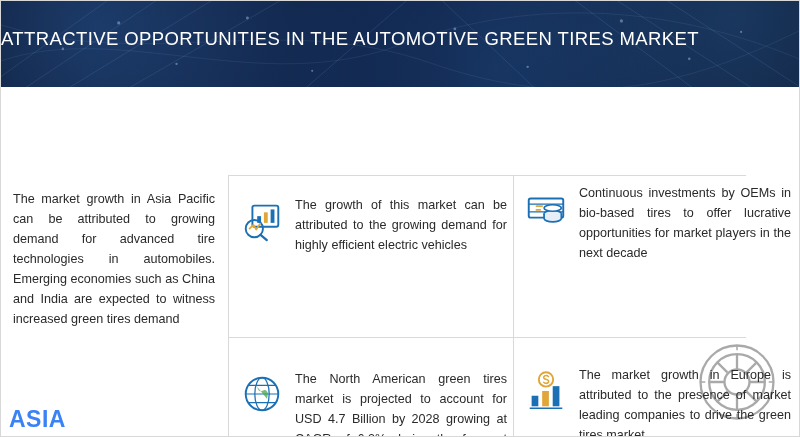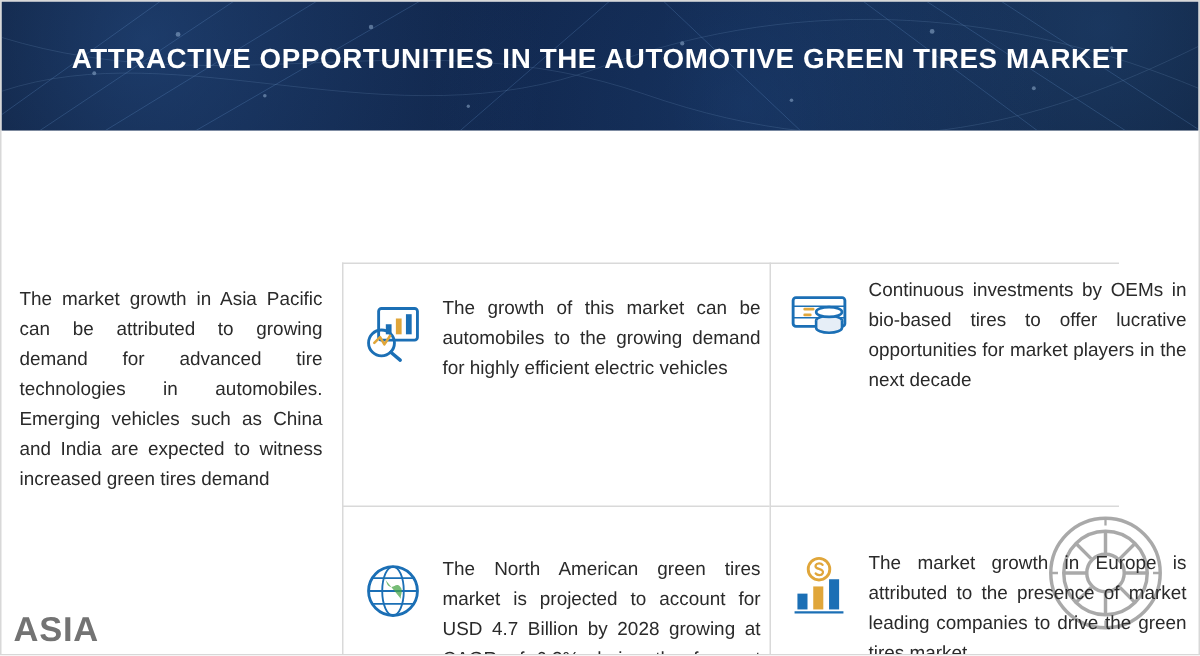--- a/index.html
+++ b/index.html
@@ -35,24 +35,23 @@
   .header .lines {
     position: absolute;
     inset: 0;
     opacity: 0.55;
   }
   .header-title {
     position: absolute;
     left: 0;
     right: 0;
     top: 27px;
-    text-align: center;
     color: #ffffff;
     font-size: 18.5px;
-    font-weight: bold;
+    font-weight: normal;
     letter-spacing: 0.4px;
     text-transform: uppercase;
     z-index: 3;
     white-space: nowrap;
   }
 
   
   .body {
     position: relative;
     height: 349px;
@@ -93,21 +92,21 @@
     color: #2a2a2a;
     text-align: justify;
     text-justify: inter-word;
   }
   .asia-label {
     position: absolute;
     left: 8px;
     bottom: 4px;
     font-size: 23px;
     font-weight: bold;
-    color: #737373;
+    color: #3b82f6;
     line-height: 25px;
     letter-spacing: 0.5px;
   }
   .tire-icon {
     position: absolute;
     right: 14px;
     bottom: 6px;
     width: 96px;
     height: 96px;
     opacity: 0.85;
@@ -180,21 +179,21 @@
 
   <div class="body">
 
     <div class="vline v1"></div>
     <div class="vline v2"></div>
     <div class="hline top-mid"></div>
     <div class="hline mid-center"></div>
     <div class="hline mid-right"></div>
 
     <div class="left-panel">
-      <div class="left-text">The market growth in Asia Pacific can be attributed to growing demand for advanced tire technologies in automobiles. Emerging vehicles such as China and India are expected to witness increased green tires demand</div>
+      <div class="left-text">The market growth in Asia Pacific can be attributed to growing demand for advanced tire technologies in automobiles. Emerging economies such as China and India are expected to witness increased green tires demand</div>
     </div>
 
     <div class="asia-label">
       <div>ASIA</div>
     </div>
 
     <svg class="tire-icon" viewBox="0 0 100 100">
       <g fill="none" stroke="#9b9b9b" stroke-width="2.4">
         <circle cx="50" cy="50" r="38"></circle>
         <circle cx="50" cy="50" r="29"></circle>
@@ -210,21 +209,21 @@
     <div class="cell c-tl">
       <svg class="ico" viewBox="0 0 48 48">
         <rect x="14" y="9" width="27" height="22" rx="2" fill="none" stroke="#1b6fb5" stroke-width="2"></rect>
         <rect x="19" y="20" width="4" height="7" fill="#1b6fb5"></rect>
         <rect x="26" y="16" width="4" height="11" fill="#e0a63a"></rect>
         <rect x="33" y="13" width="4" height="14" fill="#1b6fb5"></rect>
         <circle cx="16" cy="33" r="9" fill="none" stroke="#1b6fb5" stroke-width="2"></circle>
         <path d="M22.5 39.5 L29 45" stroke="#1b6fb5" stroke-width="2.4" stroke-linecap="round"></path>
         <path d="M11 33 L15 29 L18 34 L22 28" fill="none" stroke="#e0a63a" stroke-width="1.8" stroke-linecap="round" stroke-linejoin="round"></path>
       </svg>
-      <div class="txt">The growth of this market can be automobiles to the growing demand for highly efficient electric vehicles</div>
+      <div class="txt">The growth of this market can be attributed to the growing demand for highly efficient electric vehicles</div>
     </div>
 
     <div class="cell c-tr">
       <svg class="ico" viewBox="0 0 48 48">
         <rect x="6" y="14" width="36" height="20" rx="2" fill="none" stroke="#1b6fb5" stroke-width="2"></rect>
         <path d="M6 20 H42 M6 28 H42" stroke="#1b6fb5" stroke-width="1.2"></path>
         <ellipse cx="31" cy="30" rx="9" ry="3.4" fill="#e6eef7" stroke="#1b6fb5" stroke-width="1.8"></ellipse>
         <path d="M22 30 v5 c0 1.9 4 3.4 9 3.4 s9 -1.5 9 -3.4 v-5" fill="#e6eef7" stroke="#1b6fb5" stroke-width="1.8"></path>
         <ellipse cx="31" cy="24" rx="9" ry="3.4" fill="#ffffff" stroke="#1b6fb5" stroke-width="1.8"></ellipse>
         <path d="M14 22 h6 M14 26 h4" stroke="#e0a63a" stroke-width="1.8" stroke-linecap="round"></path>

